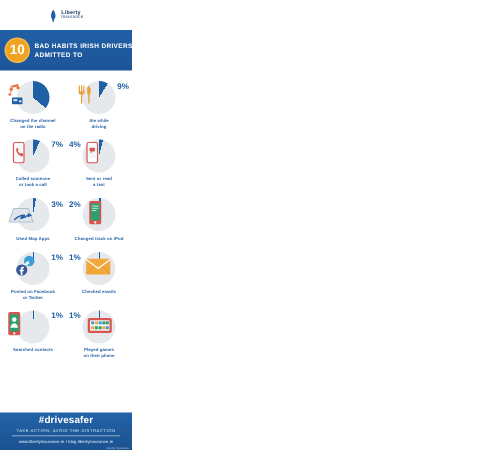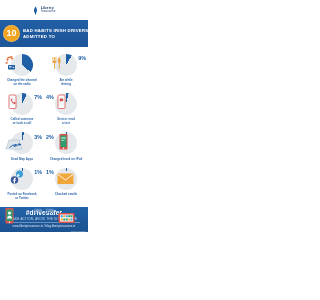--- a/index.html
+++ b/index.html
@@ -1,21 +1,21 @@
 <!DOCTYPE html>
 <html><head>
 <meta charset="utf-8">
 <style>
   html,body{margin:0;padding:0;background:#ffffff;}
   body{
     width:88px;height:300px;overflow:hidden;
     font-family:"Liberation Sans","DejaVu Sans",sans-serif;
     -webkit-font-smoothing:antialiased;
   }
-  .poster{position:relative;width:88px;height:232px;background:#ffffff;overflow:hidden;}
+  .poster{position:relative;width:88px;height:300px;background:#ffffff;overflow:hidden;}
 
   
   .logo-bar{
     height:20px;display:flex;align-items:center;justify-content:center;
     background:#ffffff;
   }
   .logo{display:flex;align-items:center;gap:1.5px;}
   .logo-mark{
     width:7px;height:9px;position:relative;flex:none;
   }

